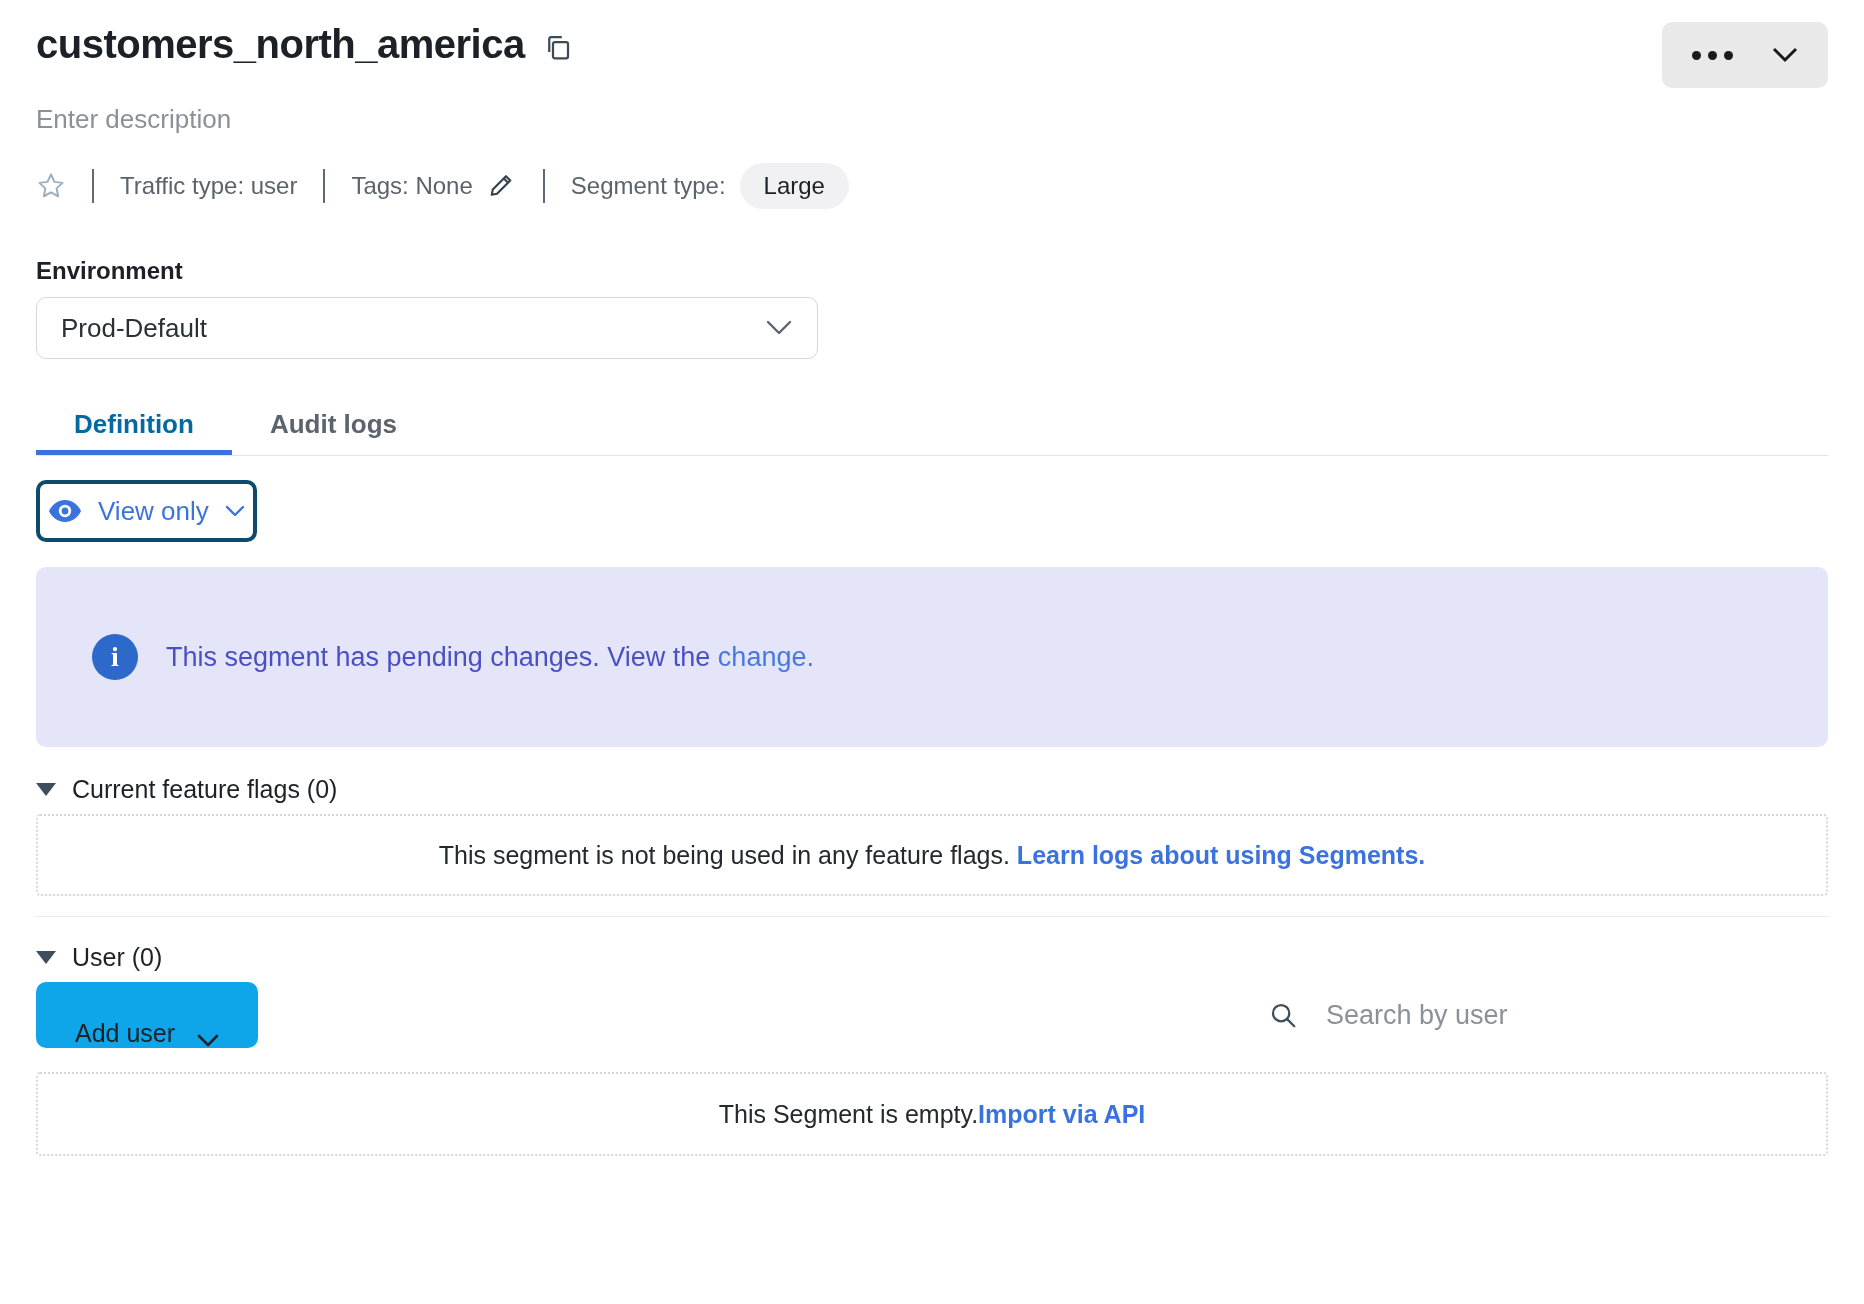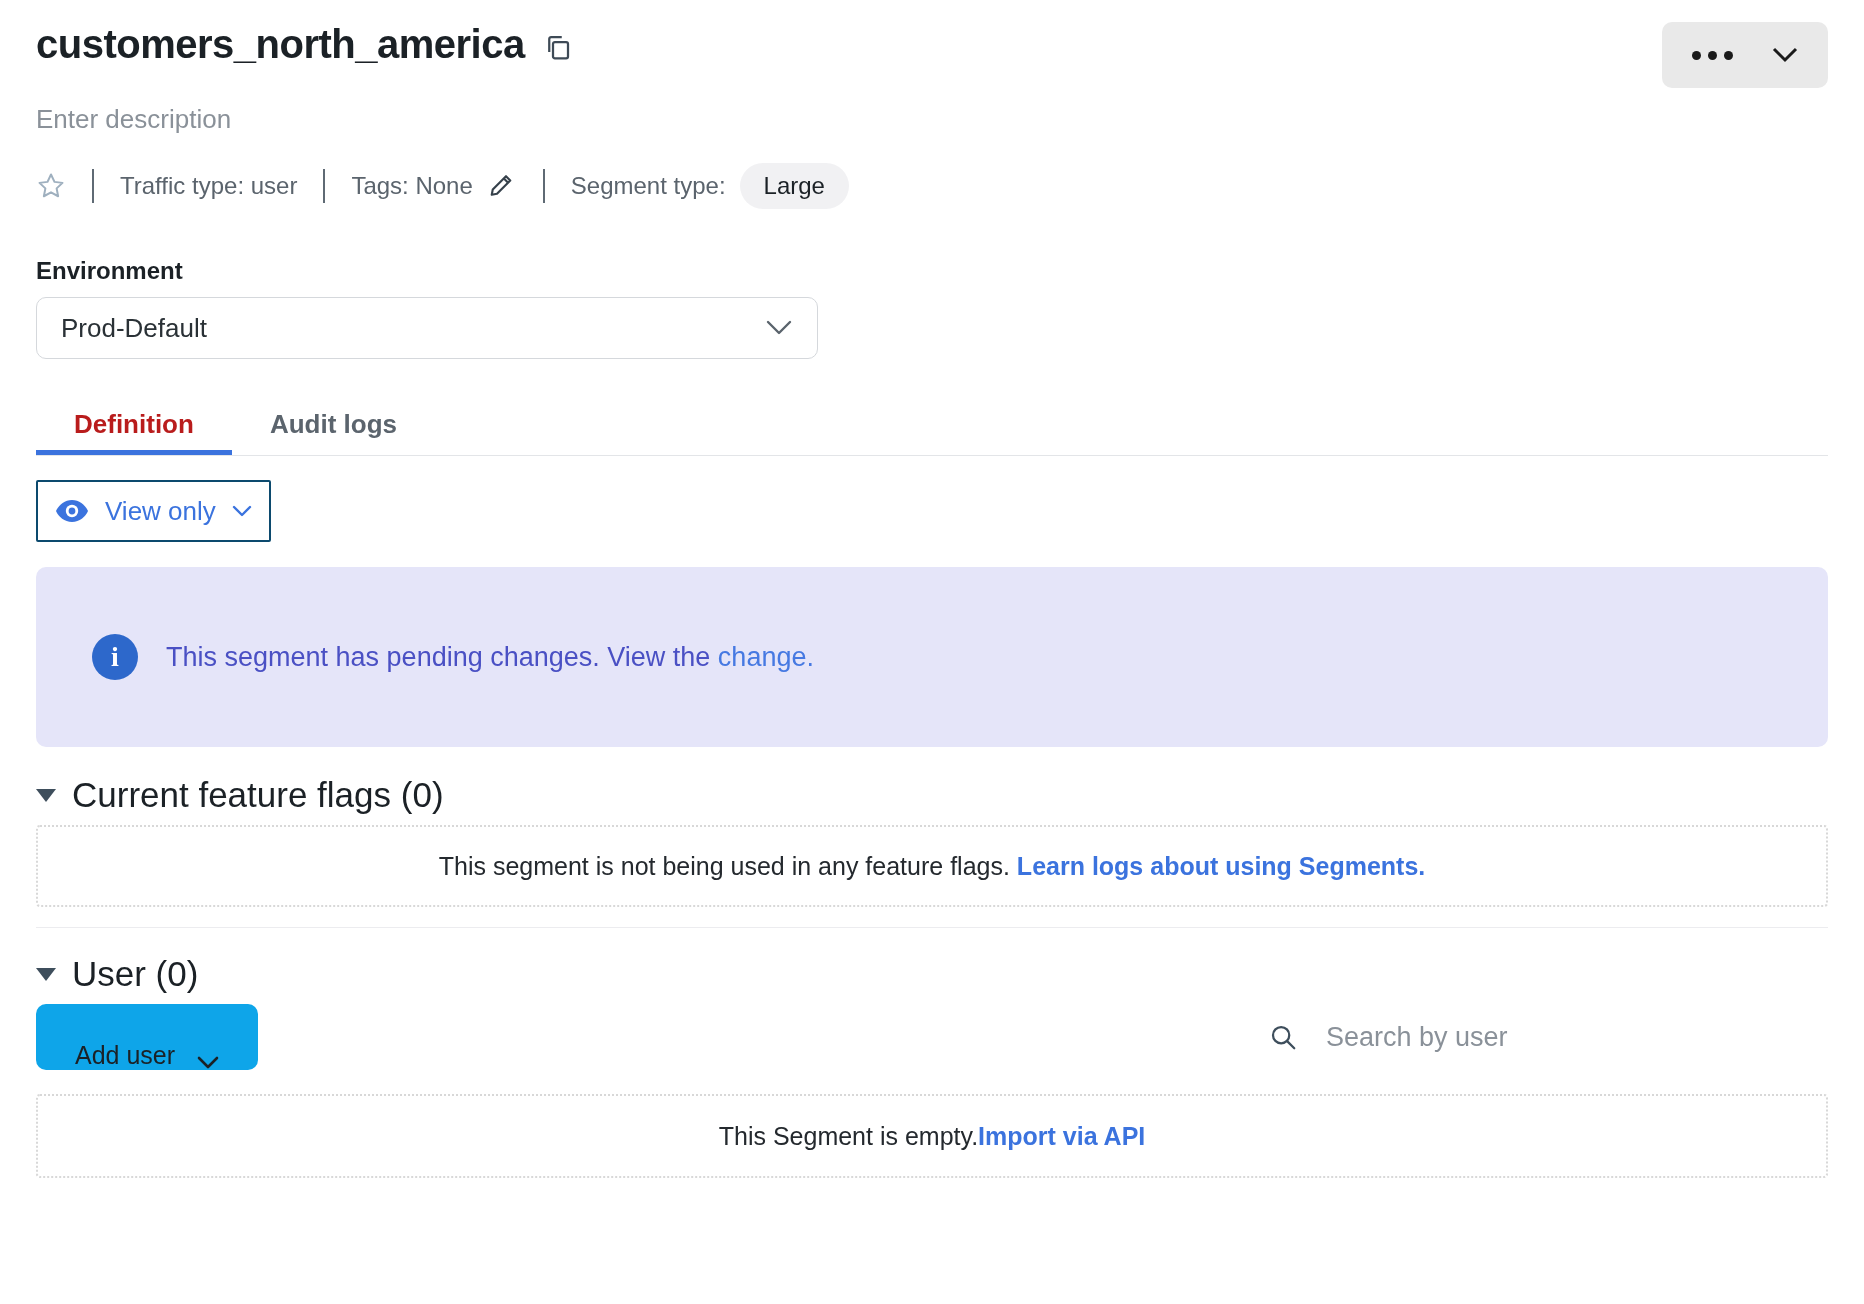--- a/index.html
+++ b/index.html
@@ -34,46 +34,46 @@
   
   .env-label { margin-top:48px; font-size:24px; font-weight:700; }
   .env-select { margin-top:12px; width:782px; height:62px; border:1px solid #d5d8dc; border-radius:10px;
     display:flex; align-items:center; justify-content:space-between; padding:0 24px; font-size:26px;
     color:#2a3136; cursor:pointer; background:#fff; }
 
   
   .tabs { margin-top:40px; display:flex; border-bottom:1px solid #e3e5e8; }
   .tab { height:56px; line-height:50px; padding:0 38px; font-size:26px; font-weight:700;
     color:#5b646d; cursor:pointer; border-bottom:5px solid transparent; }
-  .tab.active { color:#b91c1c; border-bottom-color:#3b73de; }
+  .tab.active { color:#0369a1; border-bottom-color:#3b73de; }
 
   
   .toolbar { margin-top:24px; display:flex; align-items:center; }
-  .view-only-btn { height:62px; border:2px solid #0c4a6e; background:#fff; border-radius:2px;
-    display:flex; align-items:center; gap:16px; padding:0 17px; font-size:26px; color:#3b73de; cursor:pointer; }
+  .view-only-btn { height:62px; border:4px solid #0c4a6e; background:#fff; border-radius:10px;
+    display:flex; align-items:center; gap:16px; padding:0 8px; font-size:26px; color:#3b73de; cursor:pointer; }
   .toolbar-right { display:flex; align-items:center; gap:16px; }
   .export-btn { height:64px; padding:0 36px; background:#ebebeb; color:#9b9b9b; font-weight:700;
     font-size:26px; border:none; border-radius:10px; cursor:default; }
   .menu-btn2 { height:64px; }
 
   
   .banner { margin-top:25px; height:180px; background:#e5e5f9; border-radius:10px;
     display:flex; align-items:center; padding:0 56px; gap:28px; }
   .info-icon { width:46px; height:46px; border-radius:50%; background:#2d68cb; color:#fff;
     display:flex; align-items:center; justify-content:center; font-size:28px; font-weight:700;
     font-family:"Liberation Serif","DejaVu Serif",serif; flex:0 0 auto; }
   .banner-text { font-size:27px; color:#4a50c4; }
   .banner-link { color:#4679e2; cursor:pointer; text-decoration:none; }
 
   
   .section-head { margin-top:26px; display:flex; align-items:center; gap:16px; cursor:pointer; }
   .section-head.first { margin-top:28px; }
   .caret-down { width:0; height:0; border-left:10px solid transparent; border-right:10px solid transparent;
     border-top:13px solid #3e4e5c; }
-  .section-title { font-size:35px; color:#1b2126; }
+  .section-title { font-size:25px; color:#1b2126; }
   .dotted-box { margin-top:10px; border:2px dotted #d8d8d8; border-radius:4px; height:82px;
     display:flex; align-items:center; justify-content:center; font-size:25px; color:#24292e; }
   .dotted-box .bold-link { font-weight:700; color:#3b73de; text-decoration:none; cursor:pointer; }
   .h-divider { margin-top:20px; height:1px; background:#ececef; }
 
   
   .user-toolbar { margin-top:10px; display:flex; align-items:center; justify-content:space-between; }
   .add-user-btn { height:66px; width:222px; background:#0ea5e9; border:none; border-radius:10px;
     display:flex; align-items:flex-end; justify-content:center; gap:22px; font-size:25px; color:#1b2126; cursor:pointer; }
   .search-wrap { display:flex; align-items:center; gap:28px; width:560px; }

